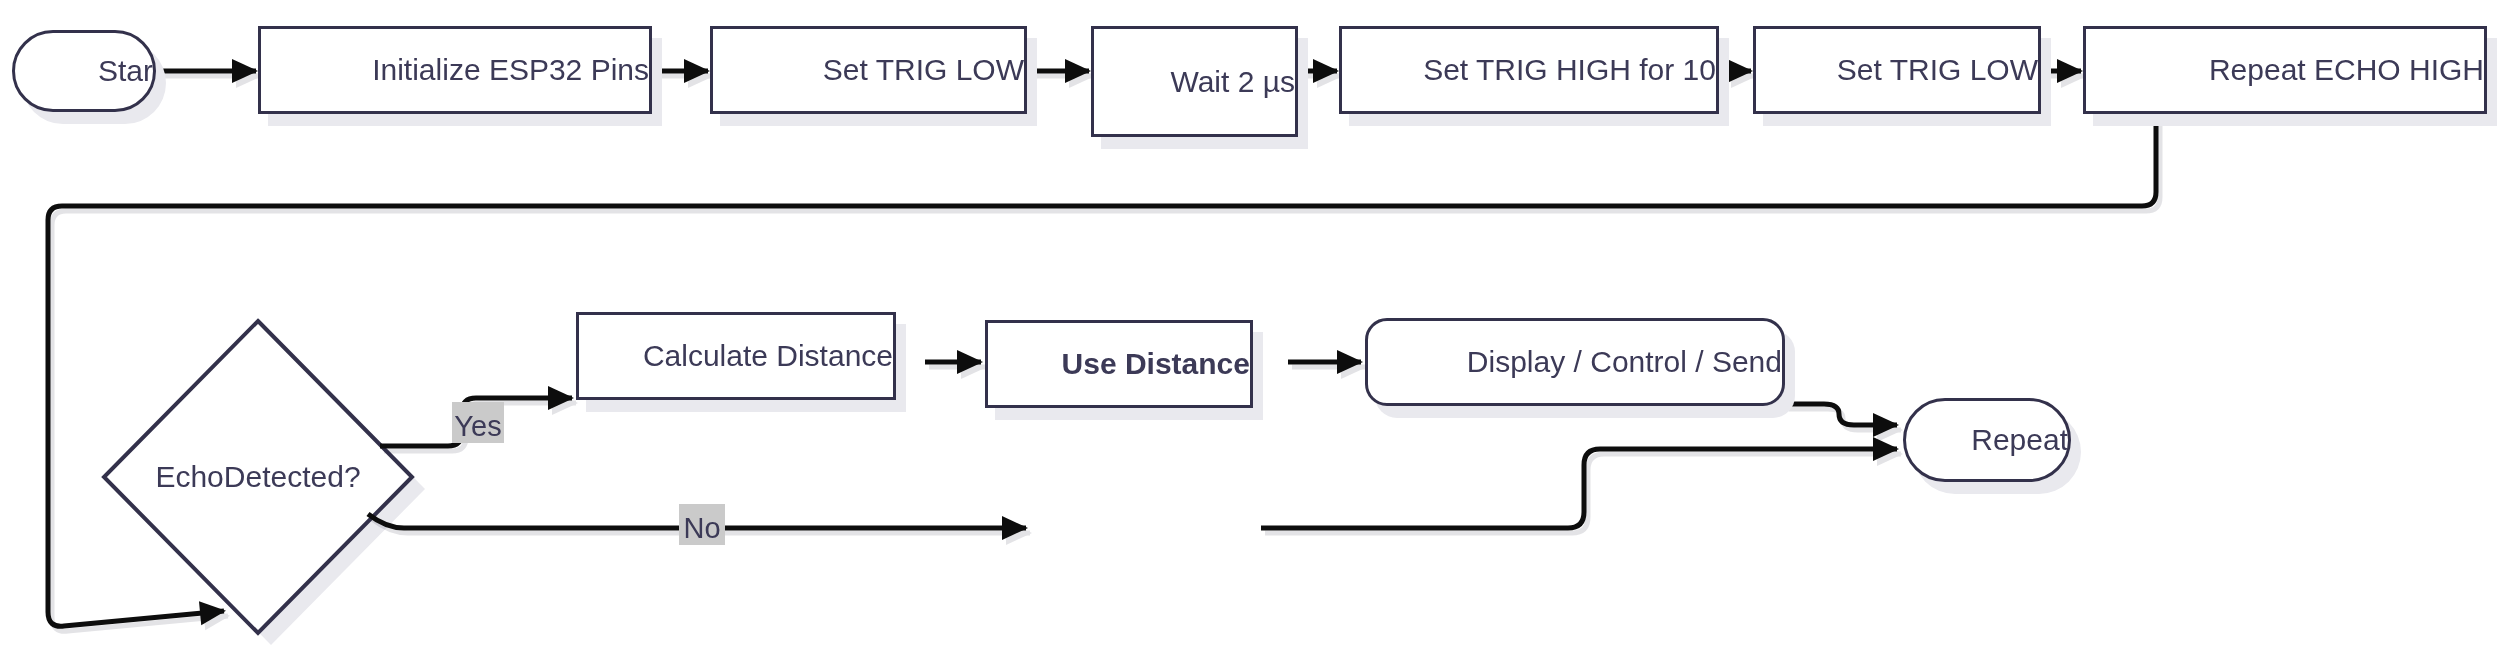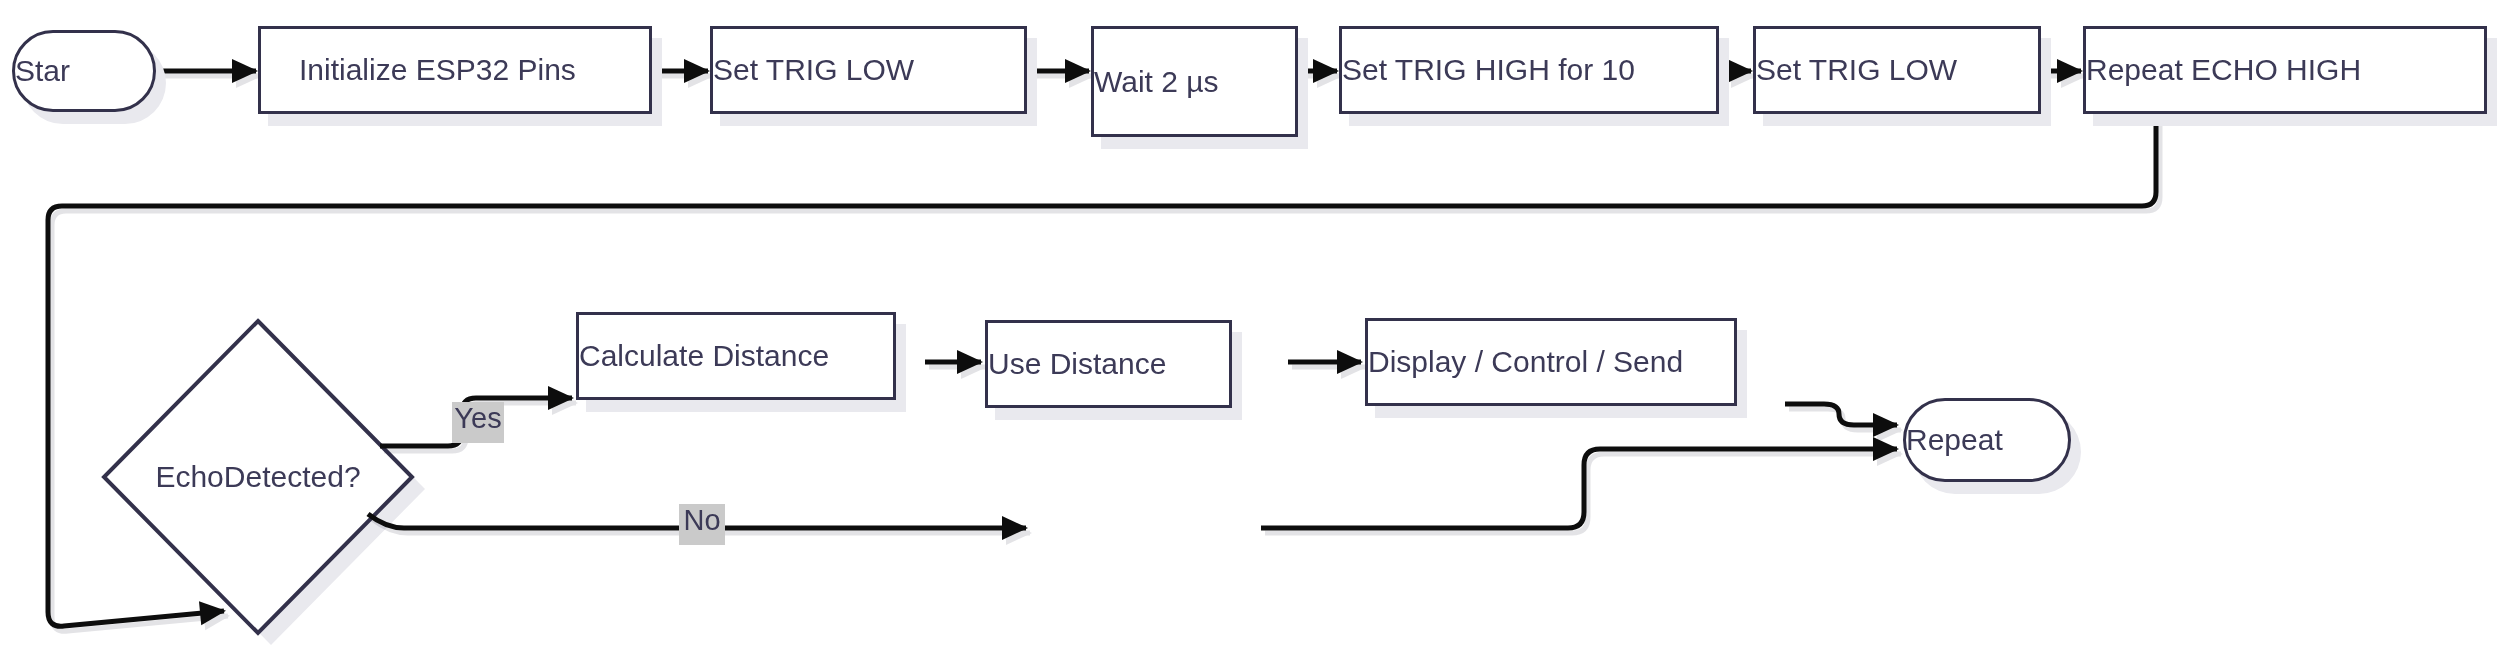--- a/index.html
+++ b/index.html
@@ -22,48 +22,48 @@
   .edges-svg{position:absolute;left:0;top:0;width:2500px;height:654px;}
   .edges{filter:drop-shadow(4px 5px 0 rgba(40,40,60,0.13));}
   .edge{stroke:var(--edge,#0d0d0d);stroke-width:5;fill:none;stroke-linejoin:round;}
   .diamond-shape{fill:var(--node-fill,#fff);stroke:var(--node-border,#33314b);stroke-width:4;}
   .diamond-shadow{fill:var(--shadow,#e9e9ee);}
   .node{
     position:absolute;box-sizing:border-box;
     border:3px solid var(--node-border,#33314b);
     background:var(--node-fill,#fff);
     color:var(--node-text,#3c3a57);
-    display:flex;align-items:center;justify-content:flex-start;
+    display:flex;align-items:center;justify-content:flex-end;
     font-size:30px;white-space:nowrap;overflow:hidden;
     box-shadow:10px 12px 0 var(--shadow,#e9e9ee);
   }
   .stadium{border-radius:42px;}
   .decision-text{
     position:absolute;left:104px;top:321px;width:308px;height:312px;
     display:flex;flex-direction:row;align-items:center;justify-content:center;
     color:var(--node-text,#3c3a57);font-size:30px;line-height:42px;text-align:center;
   }
   .edge-label{
     position:absolute;box-sizing:border-box;
     background:var(--edge-label-bg,#cacaca);
     color:var(--node-text,#3c3a57);
-    display:flex;align-items:flex-start;justify-content:center;
+    display:flex;align-items:flex-end;justify-content:center;
     font-size:29px;
   }
   
   .n-start  {left:12px;  top:30px;  width:144px;height:82px;}
   .n-init   {left:258px; top:26px;  width:394px;height:88px;padding-left:38px;}
   .n-trig1  {left:710px; top:26px;  width:317px;height:88px;}
   .n-wait   {left:1091px;top:26px;  width:207px;height:111px;}
   .n-trighi {left:1339px;top:26px;  width:380px;height:88px;}
   .n-trig2  {left:1753px;top:26px;  width:288px;height:88px;}
   .n-measure{left:2083px;top:26px;  width:404px;height:88px;}
   .n-calc   {left:576px; top:312px; width:320px;height:88px;}
-  .n-use    {left:985px; top:320px; width:247px;height:88px;}
-  .n-display{left:1365px;top:318px; width:372px;height:88px;}
+  .n-use    {left:985px; top:320px; width:268px;height:88px;font-weight:bold;}
+  .n-display{left:1365px;top:318px; width:420px;height:88px;border-radius:22px;}
   .n-repeat {left:1903px;top:398px; width:168px;height:84px;}
   .n-out    {left:1030px;top:484px; width:231px;height:88px;}
   .l-yes{left:452px;top:402px;width:52px;height:41px;}
   .l-no {left:679px;top:504px;width:46px;height:41px;}
 </style>
 </head>
 <body>
 
 <div class="canvas">
 

